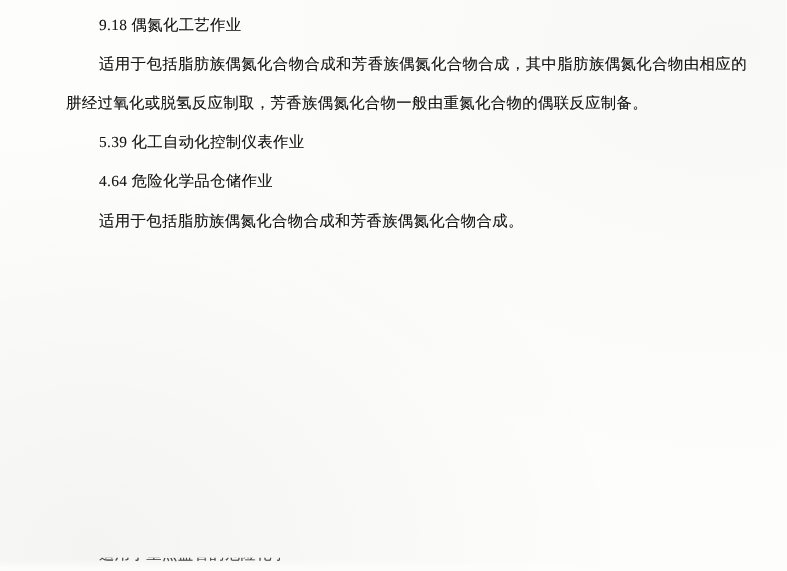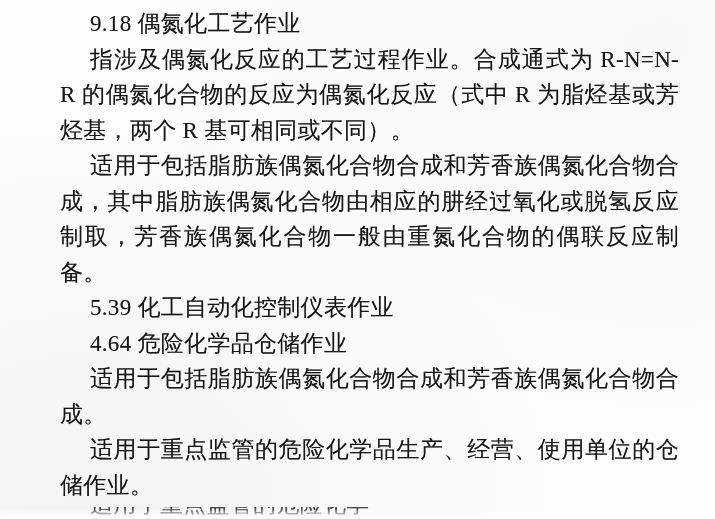--- a/index.html
+++ b/index.html
@@ -19,21 +19,21 @@
     width: 715px;
     height: 519px;
     box-sizing: border-box;
     padding: 6px 36px 0 60px;
     background:
       radial-gradient(ellipse at 12% 96%, rgba(0,0,0,0.035) 0%, rgba(0,0,0,0) 55%),
       radial-gradient(ellipse at 92% 8%, rgba(0,0,0,0.02) 0%, rgba(0,0,0,0) 60%),
       #fdfdfb;
   }
   .para {
-    font-size: 23px;
+    font-size: 14px;
     line-height: 35.5px;
     letter-spacing: 0.3px;
     text-align: justify;
     text-justify: inter-ideograph;
     margin: 0;
     color: #161616;
     text-shadow: 0 0 0.6px rgba(0,0,0,0.35);
   }
   .heading {
     text-indent: 30px;
@@ -66,31 +66,29 @@
     pointer-events: none;
   }
 </style>
 </head>
 <body>
 
 <div class="page">
 
   <p class="para heading">9.18 偶氮化工艺作业</p>
 
-  <p class="para indent">指涉及偶氮化反应的工艺过程作业。合成通式为 R-N=N-R 的偶氮化合物的反应为偶氮化反应（式中 R 为脂烃基或芳烃基，两个 R 基可相同或不同）。</p>
 
   <p class="para indent">适用于包括脂肪族偶氮化合物合成和芳香族偶氮化合物合成，其中脂肪族偶氮化合物由相应的肼经过氧化或脱氢反应制取，芳香族偶氮化合物一般由重氮化合物的偶联反应制备。</p>
 
   <p class="para heading">5.39 化工自动化控制仪表作业</p>
 
 
   <p class="para heading">4.64 危险化学品仓储作业</p>
 
   <p class="para indent">适用于包括脂肪族偶氮化合物合成和芳香族偶氮化合物合成。</p>
 
-  <p class="para indent">适用于重点监管的危险化学品生产、经营、使用单位的仓储作业。</p>
 
   <div class="lastline-cut">
     <p class="para">适用于重点监管的危险化学</p>
   </div>
 
   <div class="fadebottom"></div>
 </div>
 
 </body></html>

